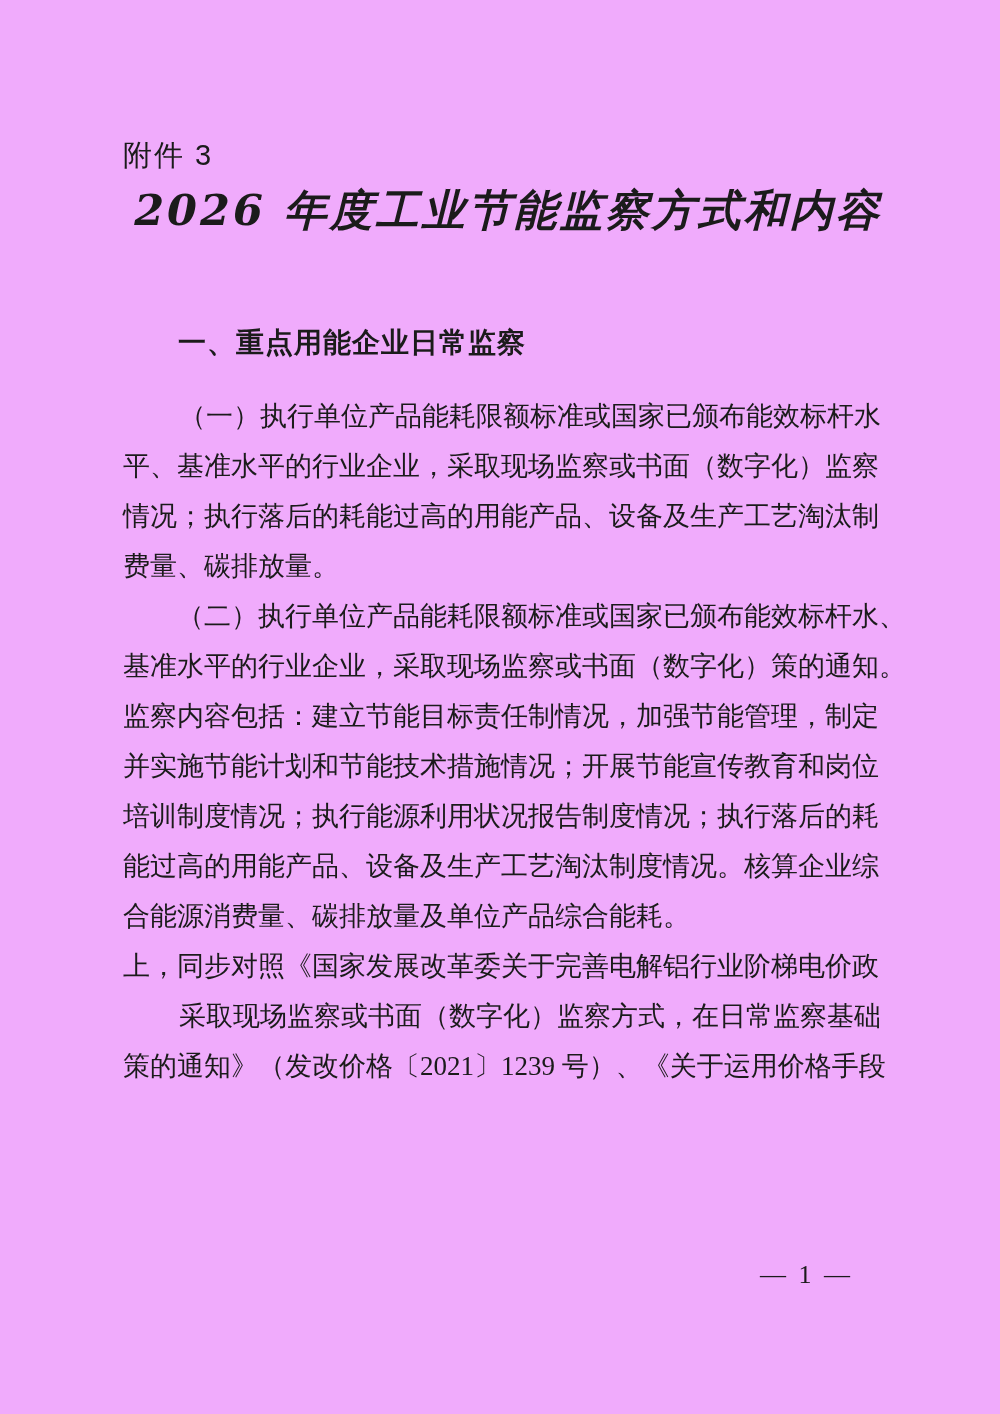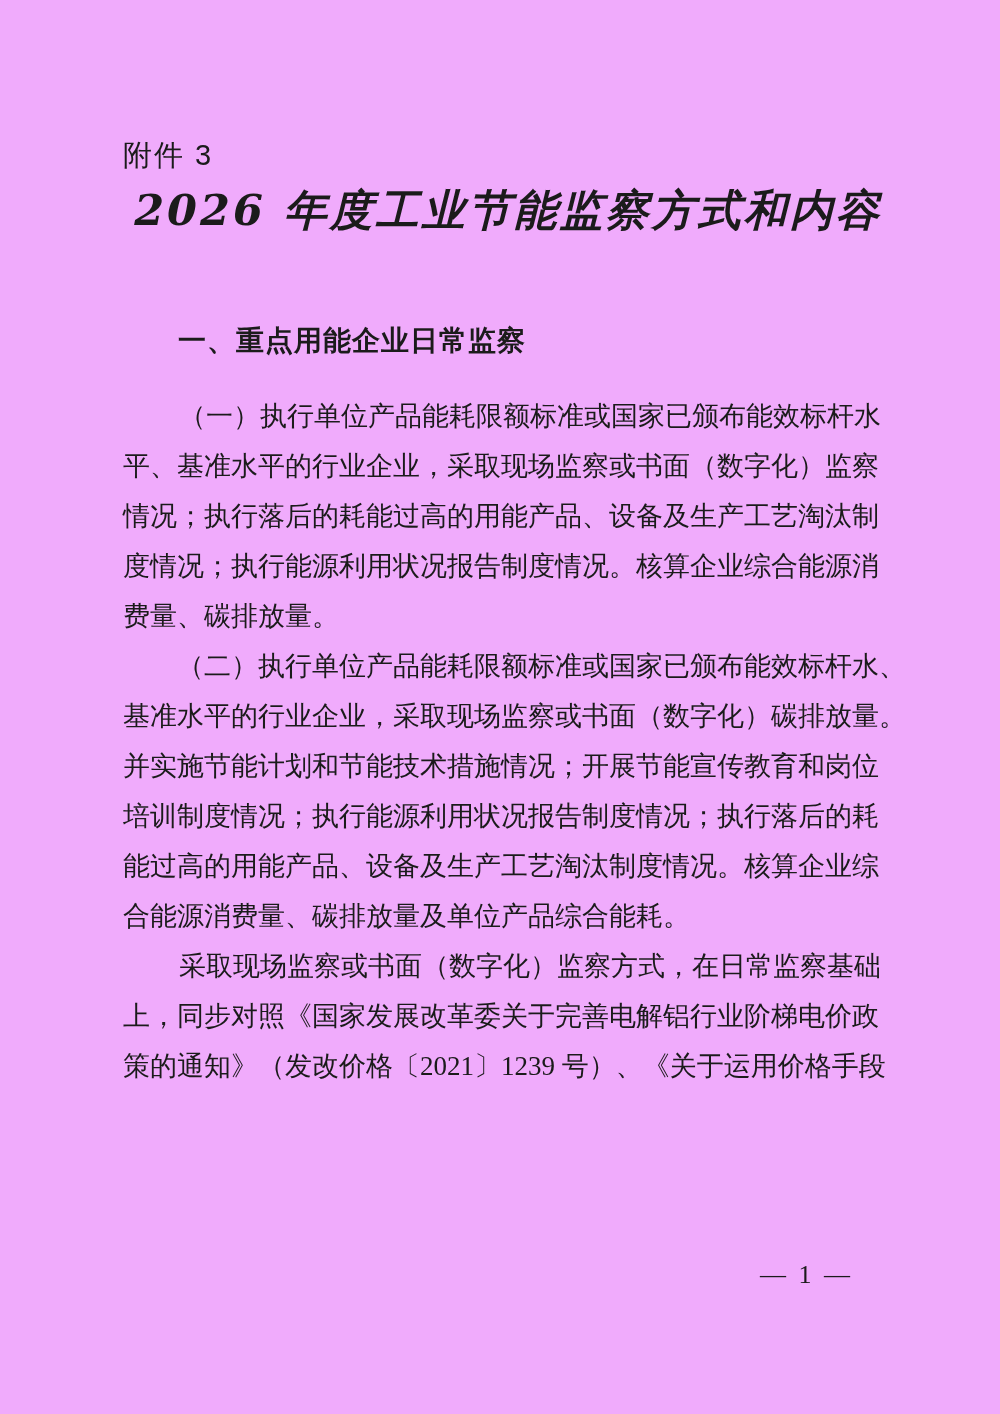--- a/index.html
+++ b/index.html
@@ -56,21 +56,21 @@
   }
   .line.indent {
     padding-left: 54px;
     text-align: center;
   }
   .heading {
     height: 50px;
     line-height: 50px;
     font-size: 28px;
     font-weight: 700;
-    font-family: Liberation Mono, monospace;
+    font-family: Liberation Serif, serif;
     padding-left: 55px;
     white-space: nowrap;
     letter-spacing: 1px;
   }
   .page-number {
     position: absolute;
     top: 1260px;
     right: 147px;
     font-size: 26px;
     letter-spacing: 3px;
@@ -86,32 +86,32 @@
 
   <h1 class="doc-title">2026 年度工业节能监察方式和内容</h1>
 
   <div class="content">
 
     <h2 class="heading">一、重点用能企业日常监察</h2>
 
     <div class="line indent">（一）执行单位产品能耗限额标准或国家已颁布能效标杆水</div>
     <div class="line">平、基准水平的行业企业，采取现场监察或书面（数字化）监察</div>
     <div class="line">情况；执行落后的耗能过高的用能产品、设备及生产工艺淘汰制</div>
-    <div class="line">度情况；执行能源利用状况报告制度情况。核算企业综合能源消</div>
     <div class="line">费量、碳排放量。</div>
 
     <div class="line indent">（二）执行单位产品能耗限额标准或国家已颁布能效标杆水、</div>
-    <div class="line">基准水平的行业企业，采取现场监察或书面（数字化）碳排放量。</div>
+    <div class="line">基准水平的行业企业，采取现场监察或书面（数字化）策的通知。</div>
+    <div class="line">监察内容包括：建立节能目标责任制情况，加强节能管理，制定</div>
     <div class="line">并实施节能计划和节能技术措施情况；开展节能宣传教育和岗位</div>
     <div class="line">培训制度情况；执行能源利用状况报告制度情况；执行落后的耗</div>
     <div class="line">能过高的用能产品、设备及生产工艺淘汰制度情况。核算企业综</div>
     <div class="line">合能源消费量、碳排放量及单位产品综合能耗。</div>
 
 
+    <div class="line">上，同步对照《国家发展改革委关于完善电解铝行业阶梯电价政</div>
     <div class="line indent">采取现场监察或书面（数字化）监察方式，在日常监察基础</div>
-    <div class="line">上，同步对照《国家发展改革委关于完善电解铝行业阶梯电价政</div>
     <div class="line">策的通知》（发改价格〔2021〕1239 号）、《关于运用价格手段</div>
 
   </div>
 
   <div class="page-number">— 1 —</div>
 
 </div>
 
 </body></html>

